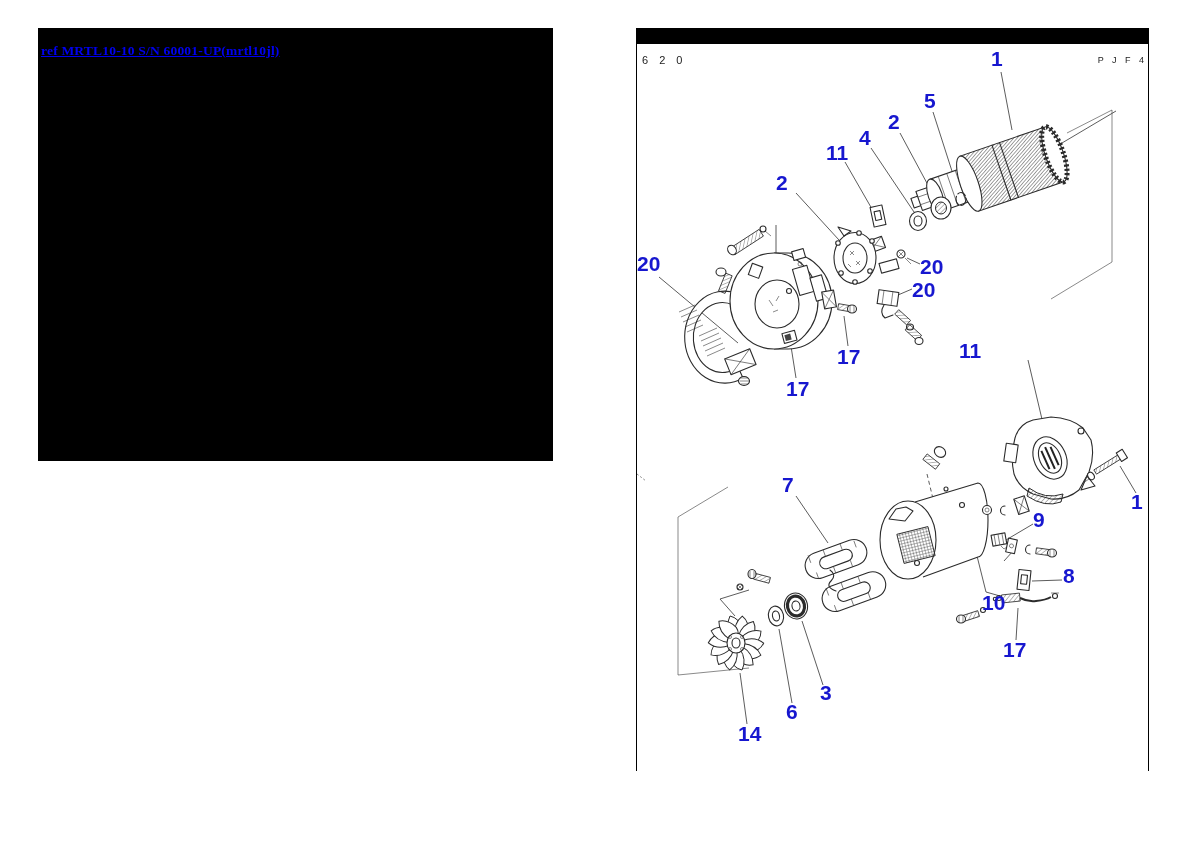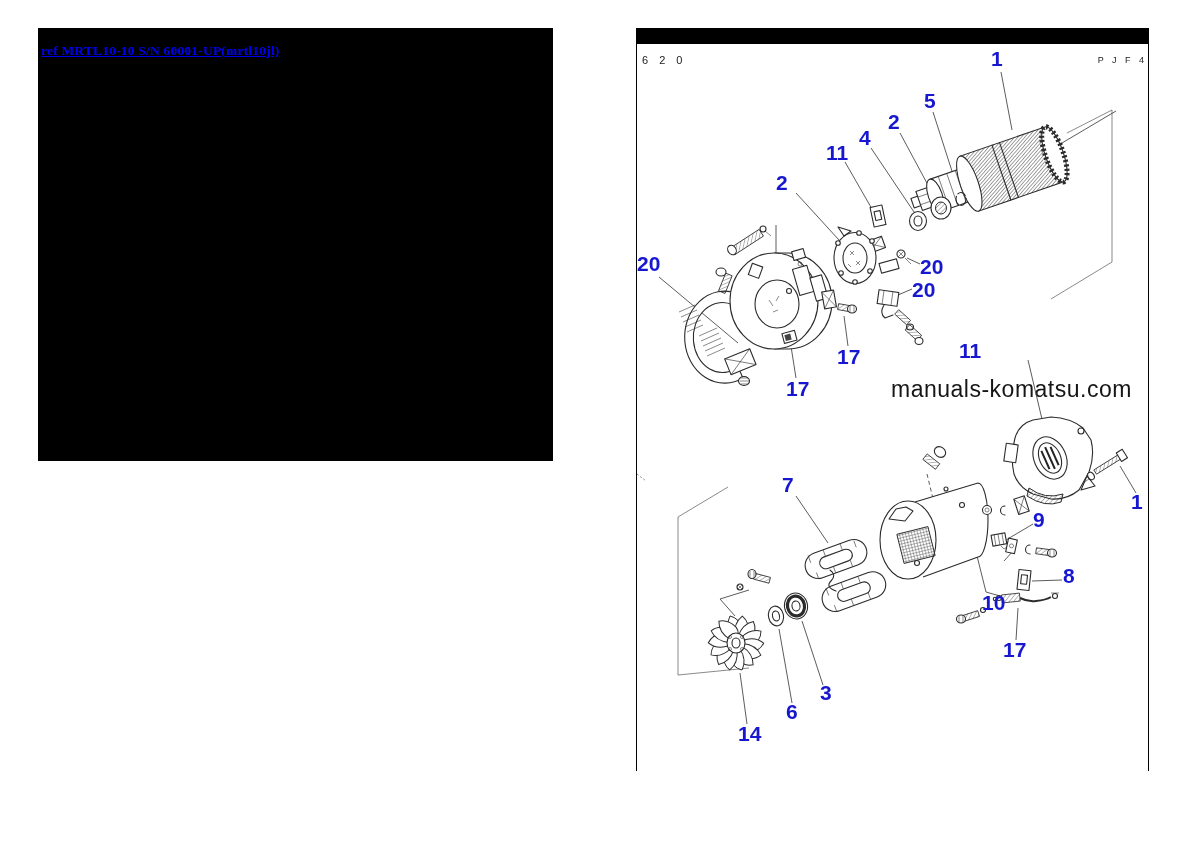--- a/index.html
+++ b/index.html
@@ -35,21 +35,20 @@
   <div class="left-panel">
     <a href="#" class="ref-link">ref MRTL10-10 S/N 60001-UP(mrtl10jl)</a>
   </div>
 
   <div class="diagram-panel">
     <div class="top-bar"></div>
     <div class="hdr-left">6 2 0</div>
     <div class="hdr-right">P J F 4</div>
   </div>
 
-  <div class="watermark">manuals-komatsu.com</div>
 
   <svg class="dwg" width="511" height="727" viewBox="637 44 511 727">
     <defs>
       <pattern id="hA" width="2.6" height="2.6" patternUnits="userSpaceOnUse" patternTransform="rotate(60)">
         <line x1="0" y1="0" x2="0" y2="2.6" stroke="#2c2c2c" stroke-width="0.9"></line>
       </pattern>
       <pattern id="hB" width="3.4" height="3.4" patternUnits="userSpaceOnUse" patternTransform="rotate(45)">
         <line x1="0" y1="0" x2="0" y2="3.4" stroke="#333" stroke-width="0.7"></line>
       </pattern>
       <pattern id="mesh" width="3" height="3" patternUnits="userSpaceOnUse">

